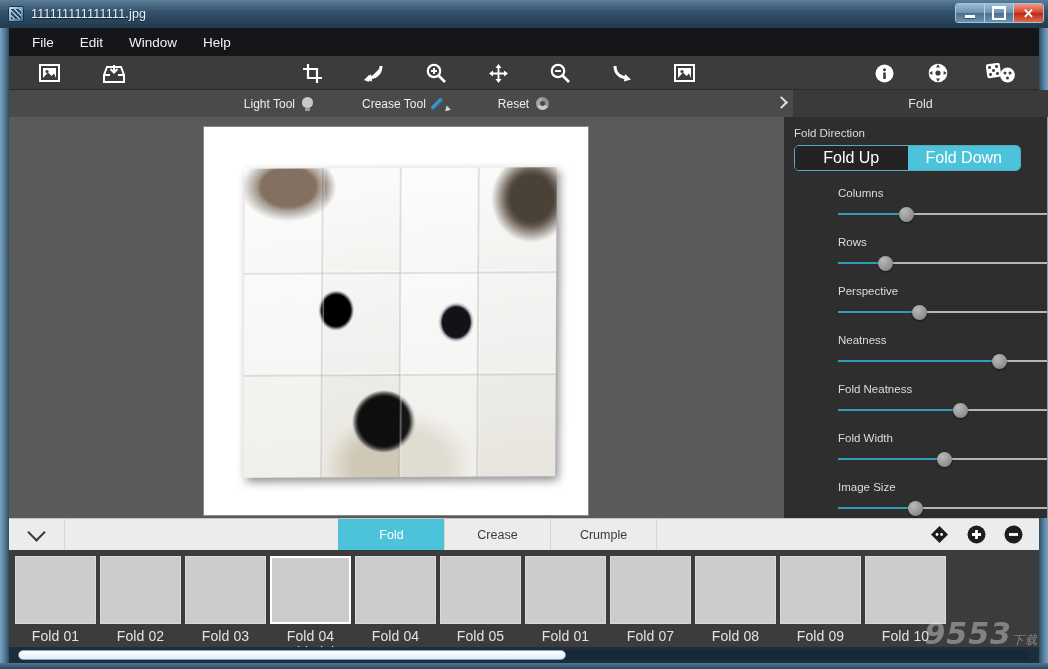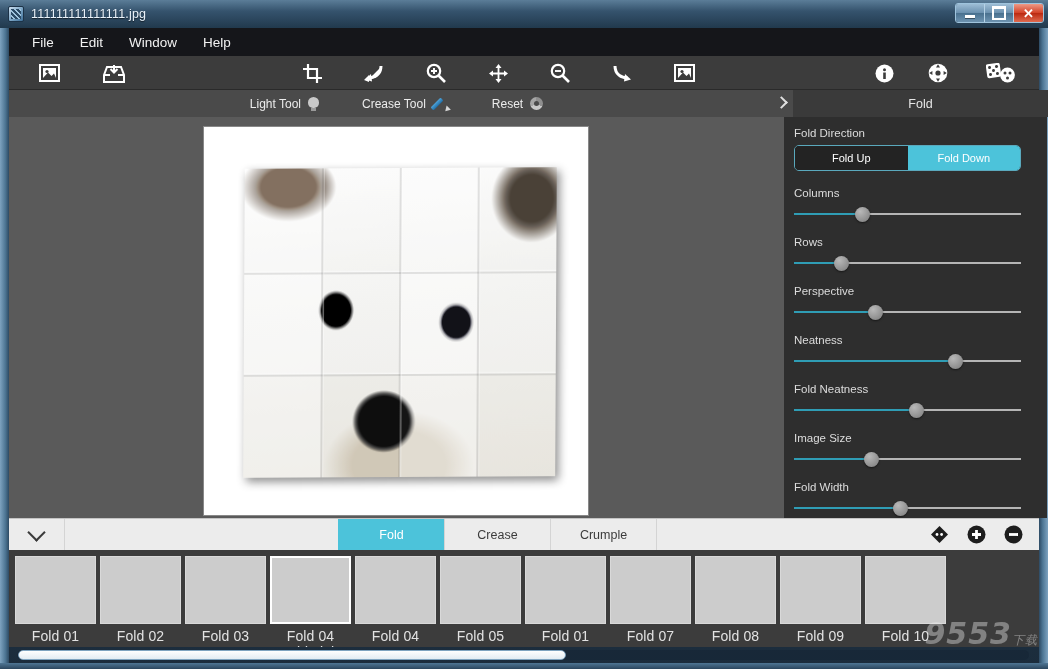--- a/index.html
+++ b/index.html
@@ -83,21 +83,21 @@
     cursor: pointer; color: #ffffff;
   }
   .tbtn svg { display: block; }
 
   
   .subtoolbar {
     position: absolute; left: 9px; top: 90px; width: 1030px; height: 27px;
     background: #4a4a4a;
   }
   .sub-left { position:absolute; left:0; top:0; height:27px; width:775px;
-              display:flex; align-items:center; justify-content:center; gap: 3px; }
+              display:flex; align-items:center; justify-content:center; gap: 9px; }
   .subtool {
     display: flex; align-items: center; gap: 7px; margin: 0 20px; cursor: pointer;
   }
   .subtool .lbl { font-size: 12px; color: #ececec; white-space: nowrap; }
   .bulb {
     width: 11px; height: 14px; position: relative;
   }
   .bulb::before {
     content:""; position:absolute; left:0; top:0; width:11px; height:11px;
     border-radius: 50% 50% 45% 45%; background:#c9c9c9;
@@ -197,24 +197,24 @@
     position: absolute; left: 784px; top: 117px; width: 263px; height: 401px;
     background: #2e2e2e; padding: 10px 10px 0 10px; overflow: hidden;
   }
   .p-label { font-size: 11.5px; color: #dcdcdc; margin-bottom: 6px; }
   .segctl {
     display: flex; width: 227px; height: 26px; border-radius: 5px; overflow: hidden;
     border: 1px solid #5aa9bd; margin-bottom: 16px;
   }
   .seg {
     flex: 1; display:flex; align-items:center; justify-content:center;
-    font-size: 11px; color:#ffffff; background:#232323; cursor:pointer;
+    font-size: 16px; color:#ffffff; background:#232323; cursor:pointer;
   }
   .seg.active { background:#4cc3da; color:#ffffff; }
-  .slider-row { margin-bottom: 14px; }
+  .slider-row { margin-bottom: 14px; margin-left: 44px; }
   .slider {
     position: relative; width: 227px; height: 16px; margin-top: 7px; cursor: pointer;
   }
   .track {
     position:absolute; left:0; top:7px; width:227px; height:2px; background:#b5b5b5;
   }
   .fill {
     position:absolute; left:0; top:7px; height:2px; background:#2f9db5;
   }
   .knob {
@@ -587,34 +587,34 @@
     <div class="slider-row">
       <div class="p-label">Fold Neatness</div>
       <div class="slider">
         <div class="track"></div>
         <div class="fill" style="width: 122.58px;"></div>
         <div class="knob" style="left: 115.08px;"></div>
       </div>
     </div>
 
     <div class="slider-row">
+      <div class="p-label">Fold Width</div>
+      <div class="slider">
+        <div class="track"></div>
+        <div class="fill" style="width: 106.69px;"></div>
+        <div class="knob" style="left: 99.19px;"></div>
+      </div>
+    </div>
+
+    <div class="slider-row">
       <div class="p-label">Image Size</div>
       <div class="slider">
         <div class="track"></div>
         <div class="fill" style="width: 77.18px;"></div>
         <div class="knob" style="left: 69.68px;"></div>
-      </div>
-    </div>
-
-    <div class="slider-row">
-      <div class="p-label">Fold Width</div>
-      <div class="slider">
-        <div class="track"></div>
-        <div class="fill" style="width: 106.69px;"></div>
-        <div class="knob" style="left: 99.19px;"></div>
       </div>
     </div>
   </div>
 
   <div class="tabbar">
     <div class="tab-collapse"></div>
     <div class="tab-fill"></div>
     <div class="tab active">Fold</div>
     <div class="tab">Crease</div>
     <div class="tab">Crumple</div>

